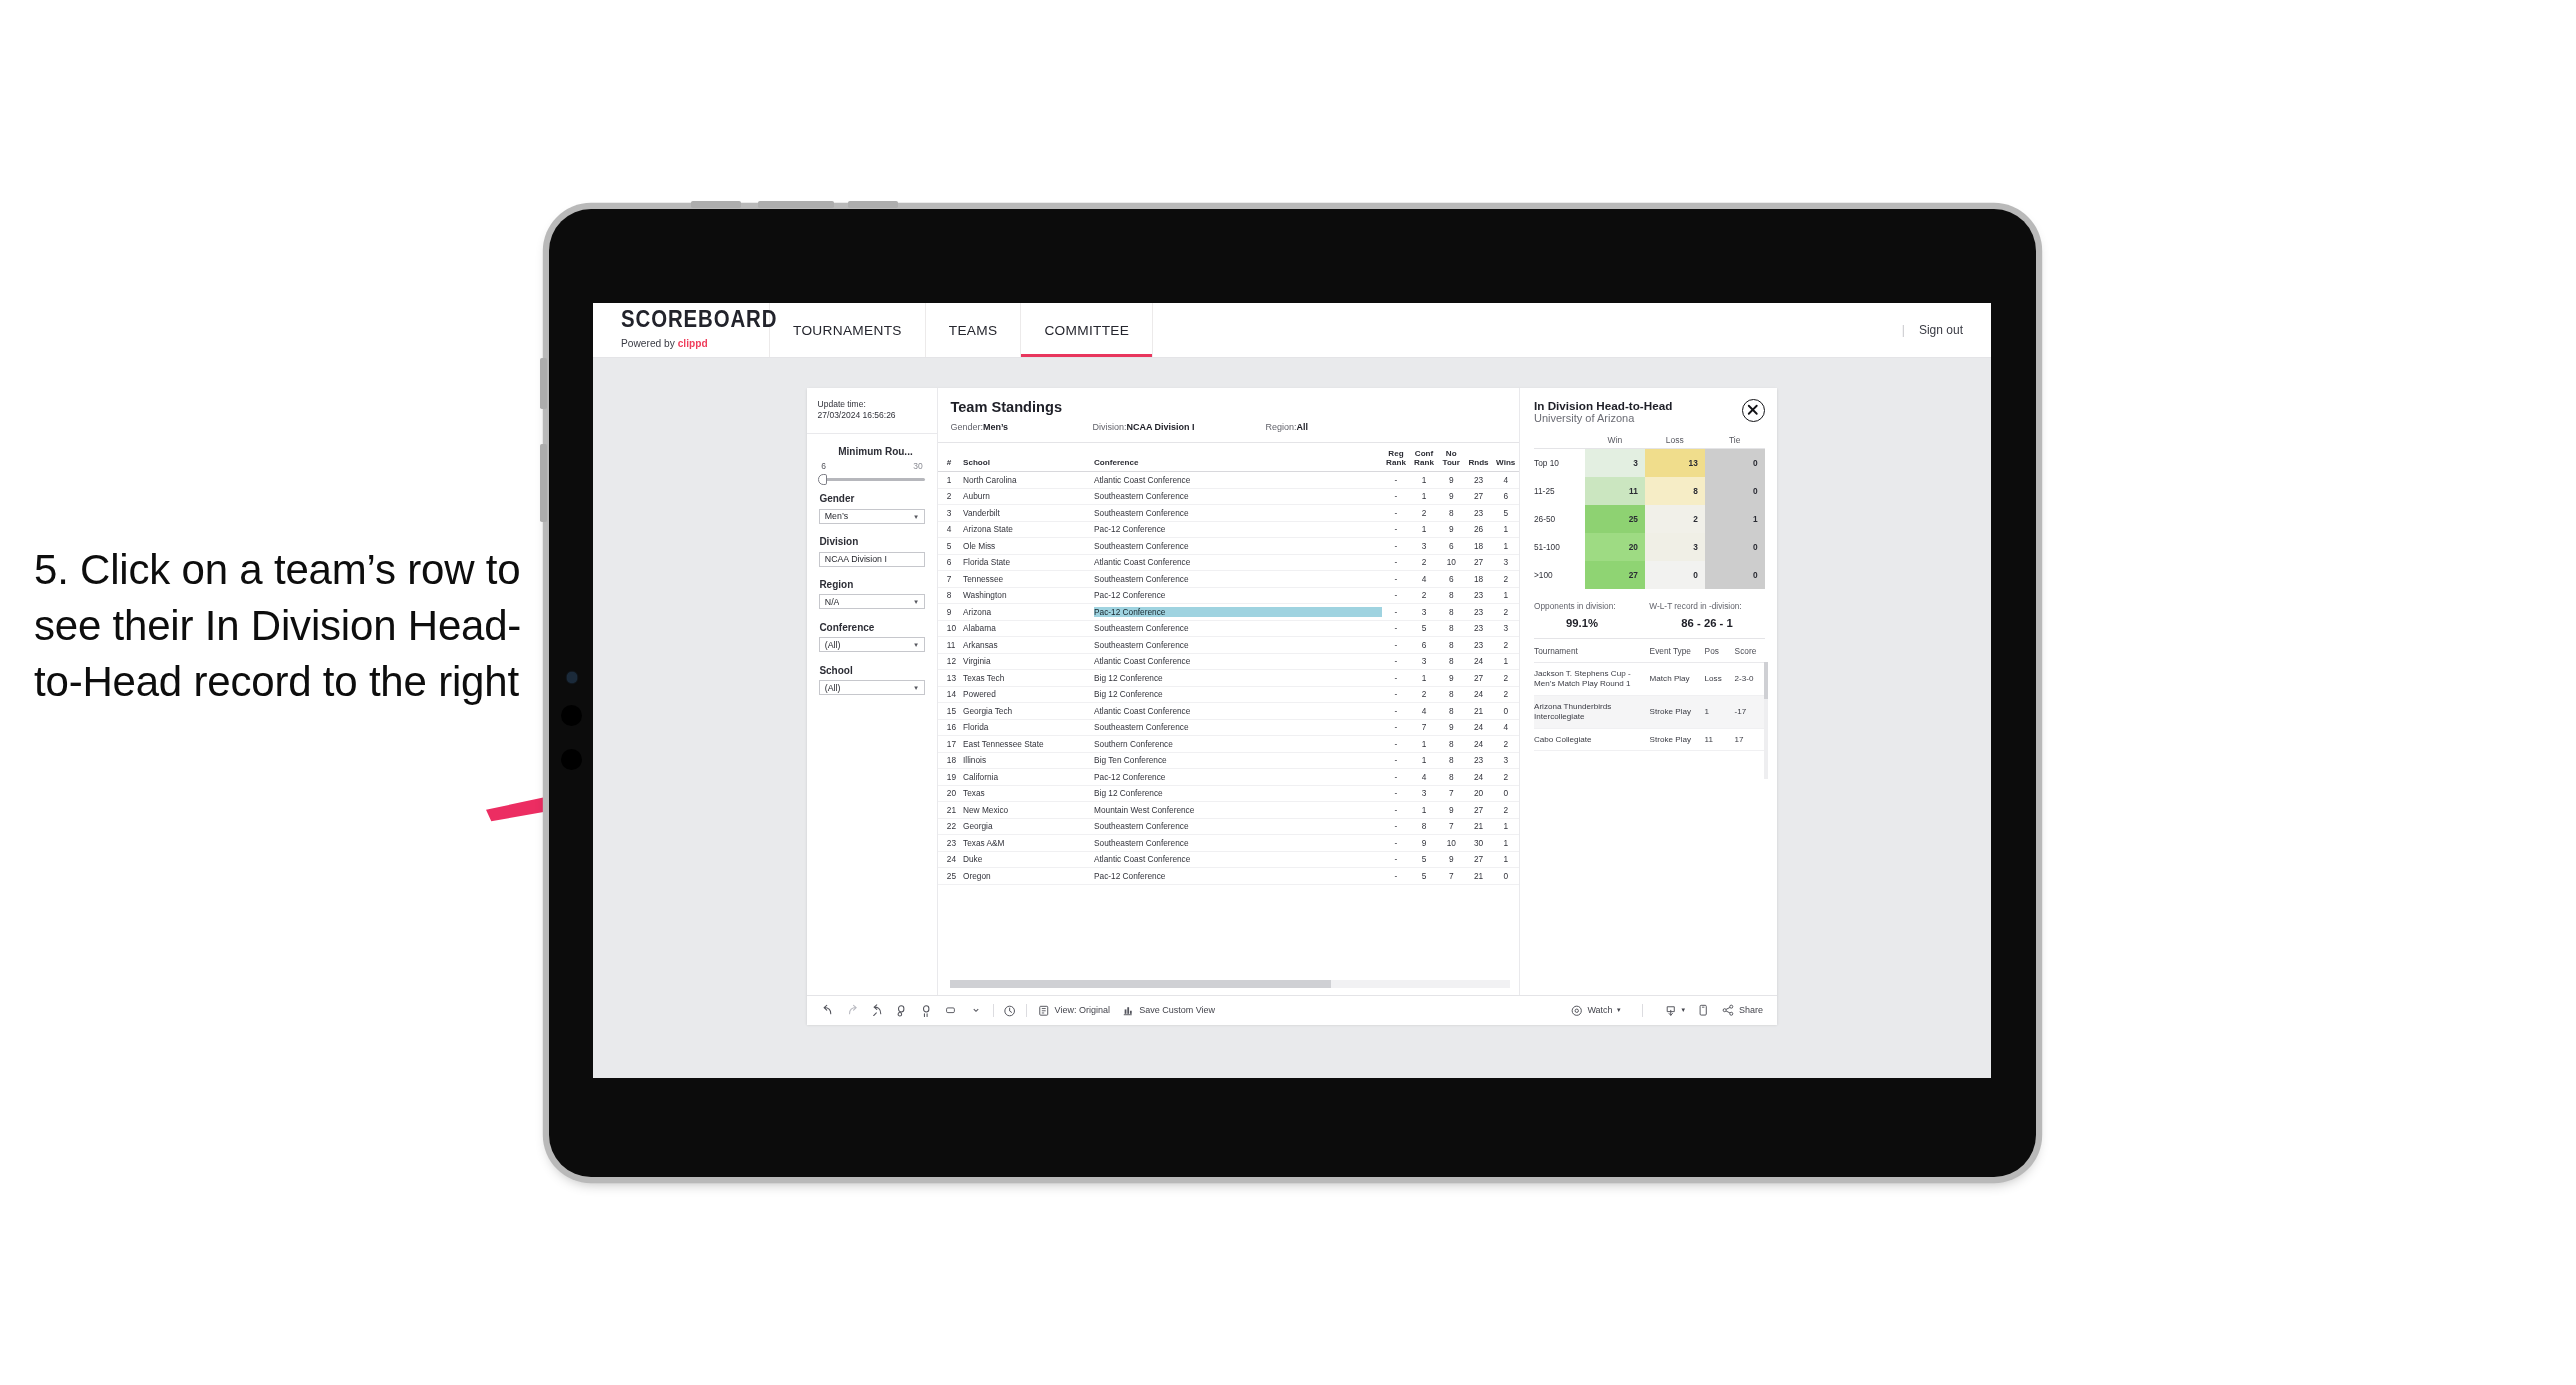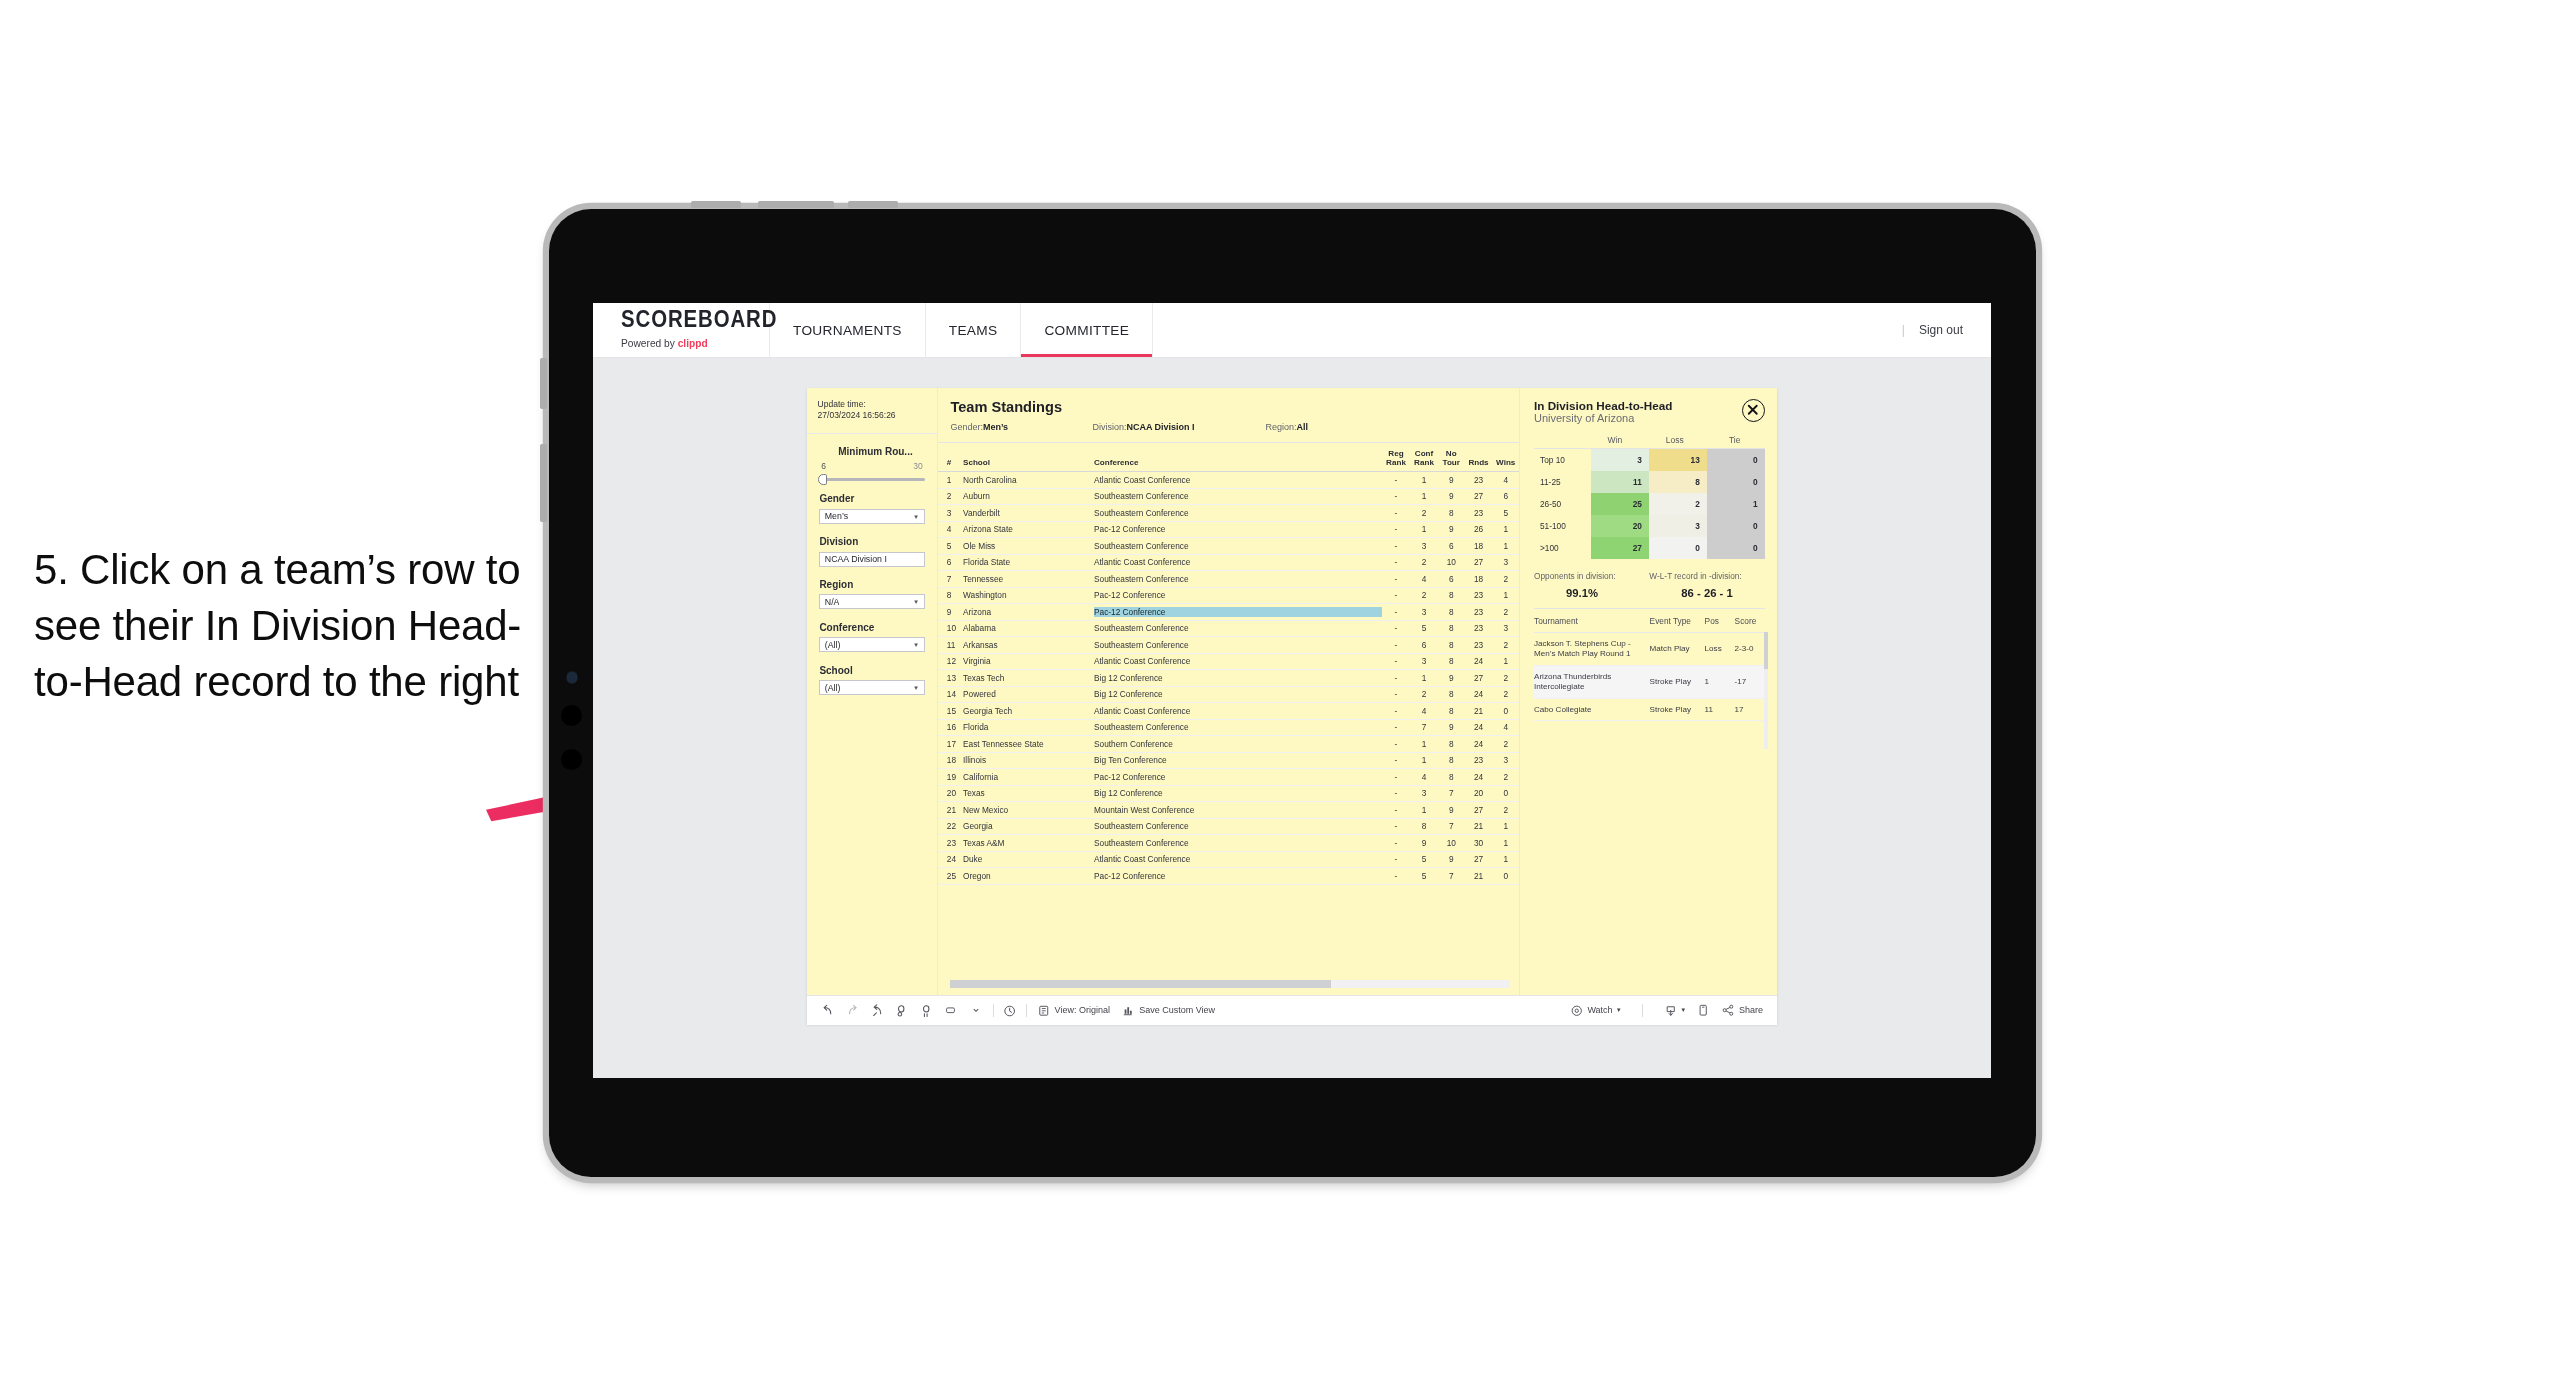--- a/index.html
+++ b/index.html
@@ -88,21 +88,21 @@
   #subnav {
     height: 37px; background:#fff; display:flex; align-items:center;
     border-bottom: 0.9px solid #e2e3e6; padding-left: 28px; gap: 34px;
   }
   .subnav-item { font-size: 11.7px; color:#3b3c45; letter-spacing:0.3px; cursor:pointer; }
   .subnav-item.active { color:#e8365d; }
 
   
   #viz-outer { padding: 30px 0 0 0; height: calc(100% - 92px); display:flex; justify-content:center; }
   #viz {
-    width: 970px; height: 637px; background:#fef9c3;
+    width: 970px; height: 637px; background:#ffffff;
     box-shadow: 0 0.9px 2.7px rgba(0,0,0,.13);
     display:flex; flex-direction:column;
   }
   #viz-body { flex:1; display:flex; overflow:hidden; }
 
   
   #filters { width: 131px; border-right:0.9px solid #e9e9ec; padding: 10.6px 0 0 0; flex-shrink:0; }
   #update-time { padding: 0 10.6px 10.6px 10.6px; font-size: 8.5px; color:#2f3038; line-height:1.38;
                  border-bottom: 0.9px solid #e9e9ec; }
   .fblock { padding: 12.4px 12.4px 0 12.4px; }
@@ -156,21 +156,21 @@
   #d-titles { flex:1; }
   #d-title { font-size: 11.7px; font-weight:700; color:#1e1f27; }
   #d-sub { font-size: 11px; color:#6b6c74; margin-top: 0.9px; }
   #close-btn { width: 23px; height: 23px; border:1.9px solid #121216; border-radius:50%;
                display:flex; align-items:center; justify-content:center; cursor:pointer; flex-shrink:0; }
   
   #hm { margin: 10.6px 12.4px 0 14px; }
   #hm-head { display:flex; font-size: 8.5px; color:#56575f; border-bottom:0.9px solid #e4e4e7; padding-bottom:2.7px;}
   #hm-head .lbl { width: 51px; }
   #hm-head .col { flex:1; text-align:center; }
-  .hm-row { display:flex; height: 22px; align-items:stretch;margin-left:6px; }
+  .hm-row { display:flex; height: 28px; align-items:stretch; }
   .hm-row .lbl { width: 51px; display:flex; align-items:center; font-size: 8.3px; color:#32333b; }
   .hm-cell { flex:1; display:flex; align-items:center; justify-content:flex-end;
              padding-right: 7px; font-size: 8.3px; font-weight:700; color:#2a2b33; }
   
   #d-sum { display:flex; padding: 12.4px 12.4px 8.8px 14px; }
   #d-sum .half { flex:1; }
   #d-sum .cap { font-size: 8.3px; color:#62636b; }
   #d-sum .big { font-size: 11.3px; font-weight:700; color:#1e1f27; margin-top: 6.2px; margin-left: 32px; }
   
   #tt { margin: 0 12.4px 0 14px; border-top:0.9px solid #e4e4e7; position:relative; }

